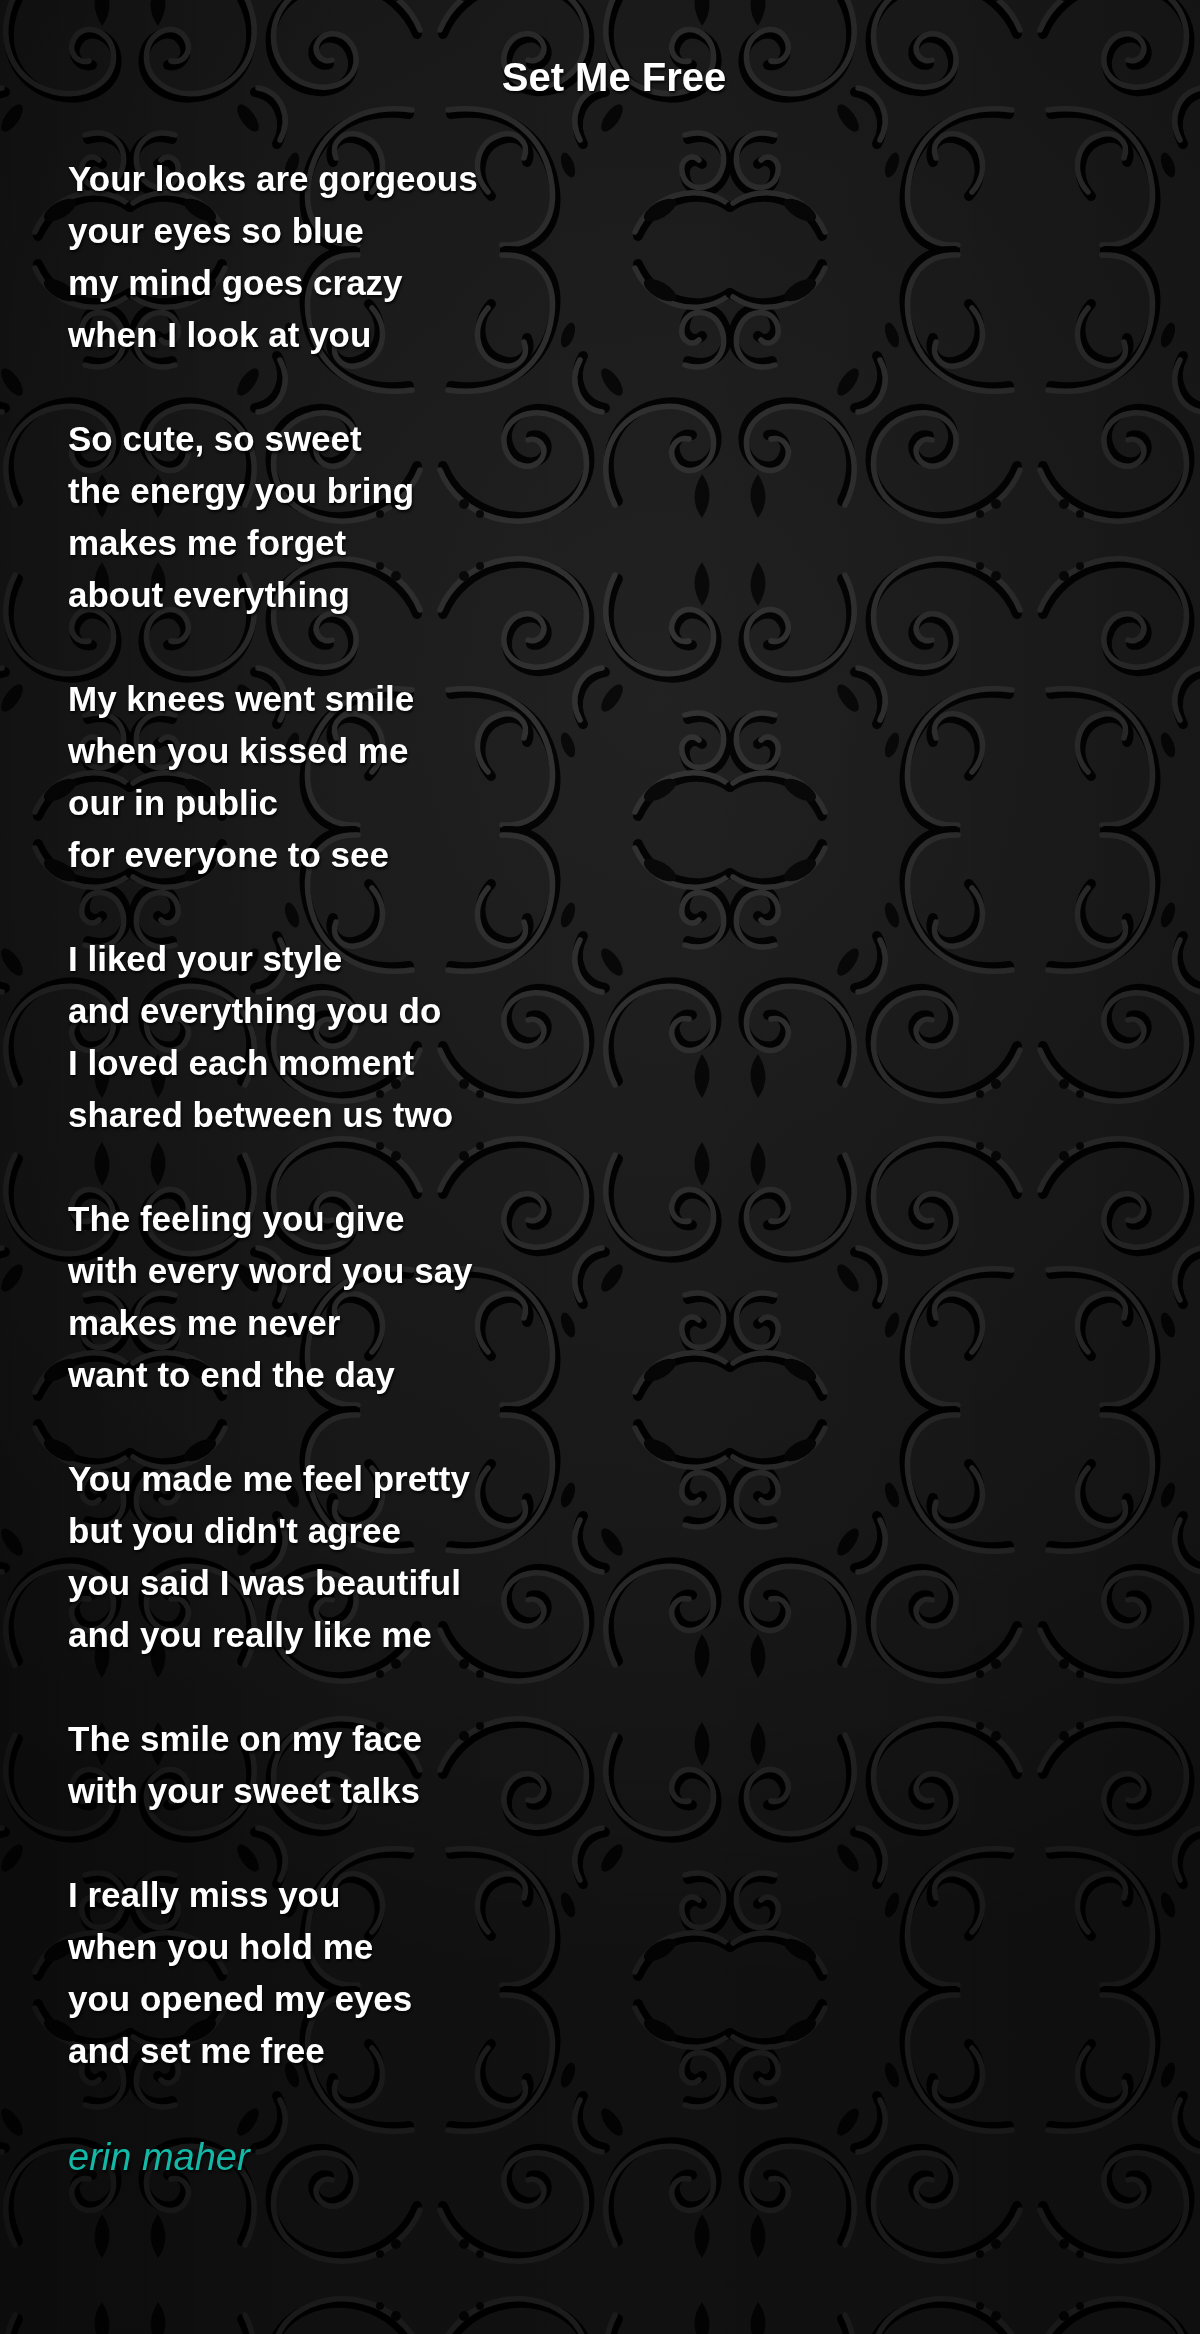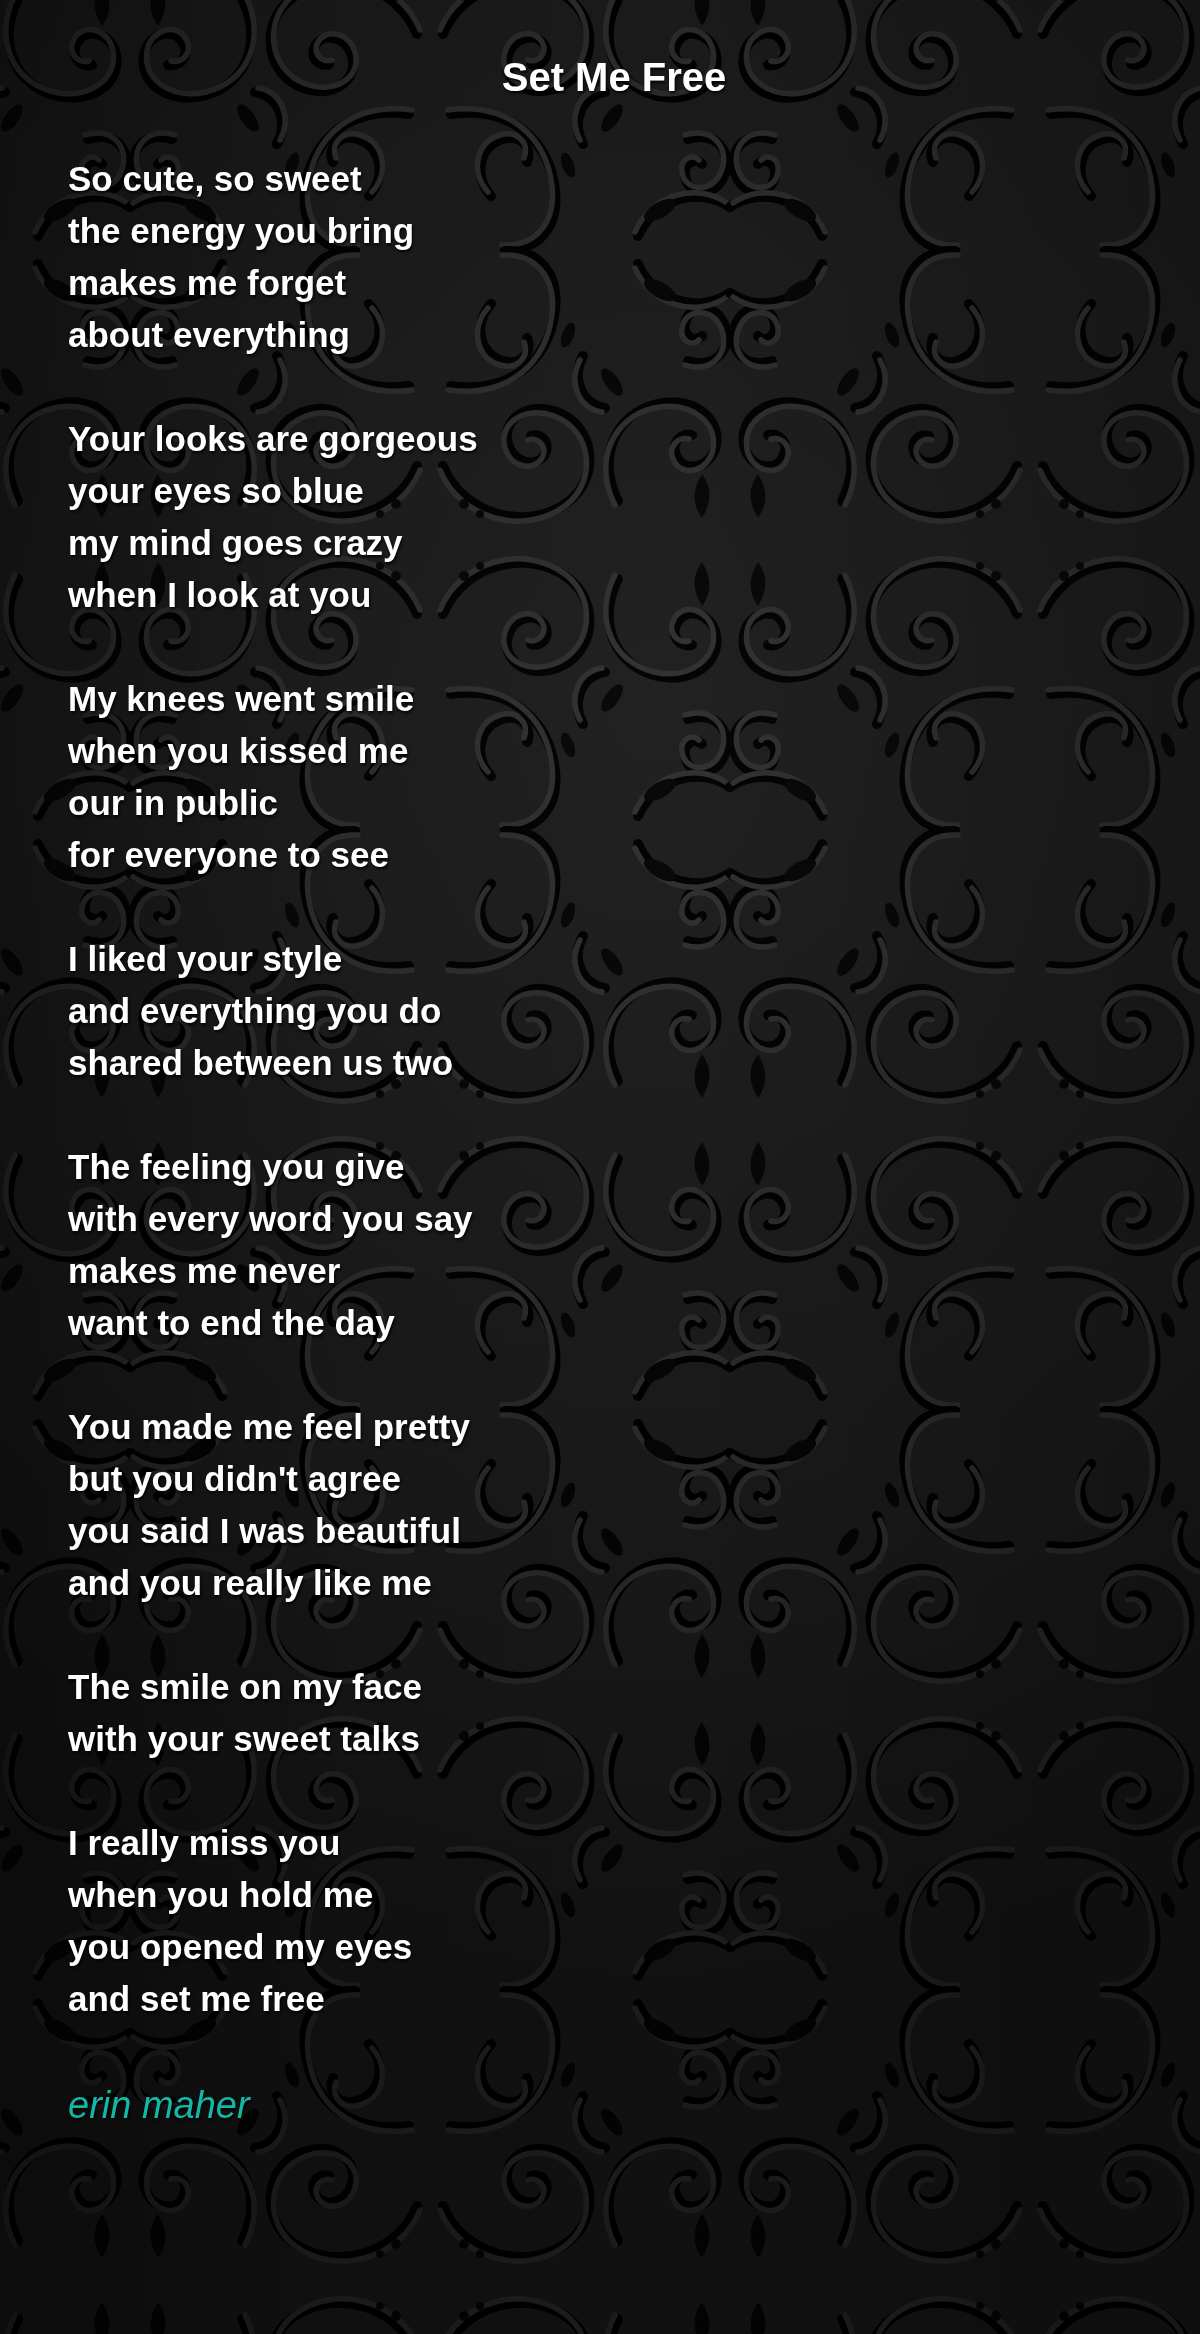--- a/index.html
+++ b/index.html
@@ -104,43 +104,44 @@
     </defs>
     <rect x="0" y="0" width="1200" height="2334" fill="url(#damask)"></rect>
   </svg>
 
   <div class="vignette"></div>
 
   <div class="content">
     <h1 class="poem-title">Set Me Free</h1>
 
     <p class="stanza">
+      <span class="line">Your looks are gorgeous</span>
+      <span class="line">your eyes so blue</span>
+      <span class="line">my mind goes crazy</span>
+      <span class="line">when I look at you</span>
+    </p>
+
+    <p class="stanza">
       <span class="line">So cute, so sweet</span>
       <span class="line">the energy you bring</span>
       <span class="line">makes me forget</span>
       <span class="line">about everything</span>
-    </p>
-
-    <p class="stanza">
-      <span class="line">Your looks are gorgeous</span>
-      <span class="line">your eyes so blue</span>
-      <span class="line">my mind goes crazy</span>
-      <span class="line">when I look at you</span>
     </p>
 
     <p class="stanza">
       <span class="line">My knees went smile</span>
       <span class="line">when you kissed me</span>
       <span class="line">our in public</span>
       <span class="line">for everyone to see</span>
     </p>
 
     <p class="stanza">
       <span class="line">I liked your style</span>
       <span class="line">and everything you do</span>
+      <span class="line">I loved each moment</span>
       <span class="line">shared between us two</span>
     </p>
 
     <p class="stanza">
       <span class="line">The feeling you give</span>
       <span class="line">with every word you say</span>
       <span class="line">makes me never</span>
       <span class="line">want to end the day</span>
     </p>
 

